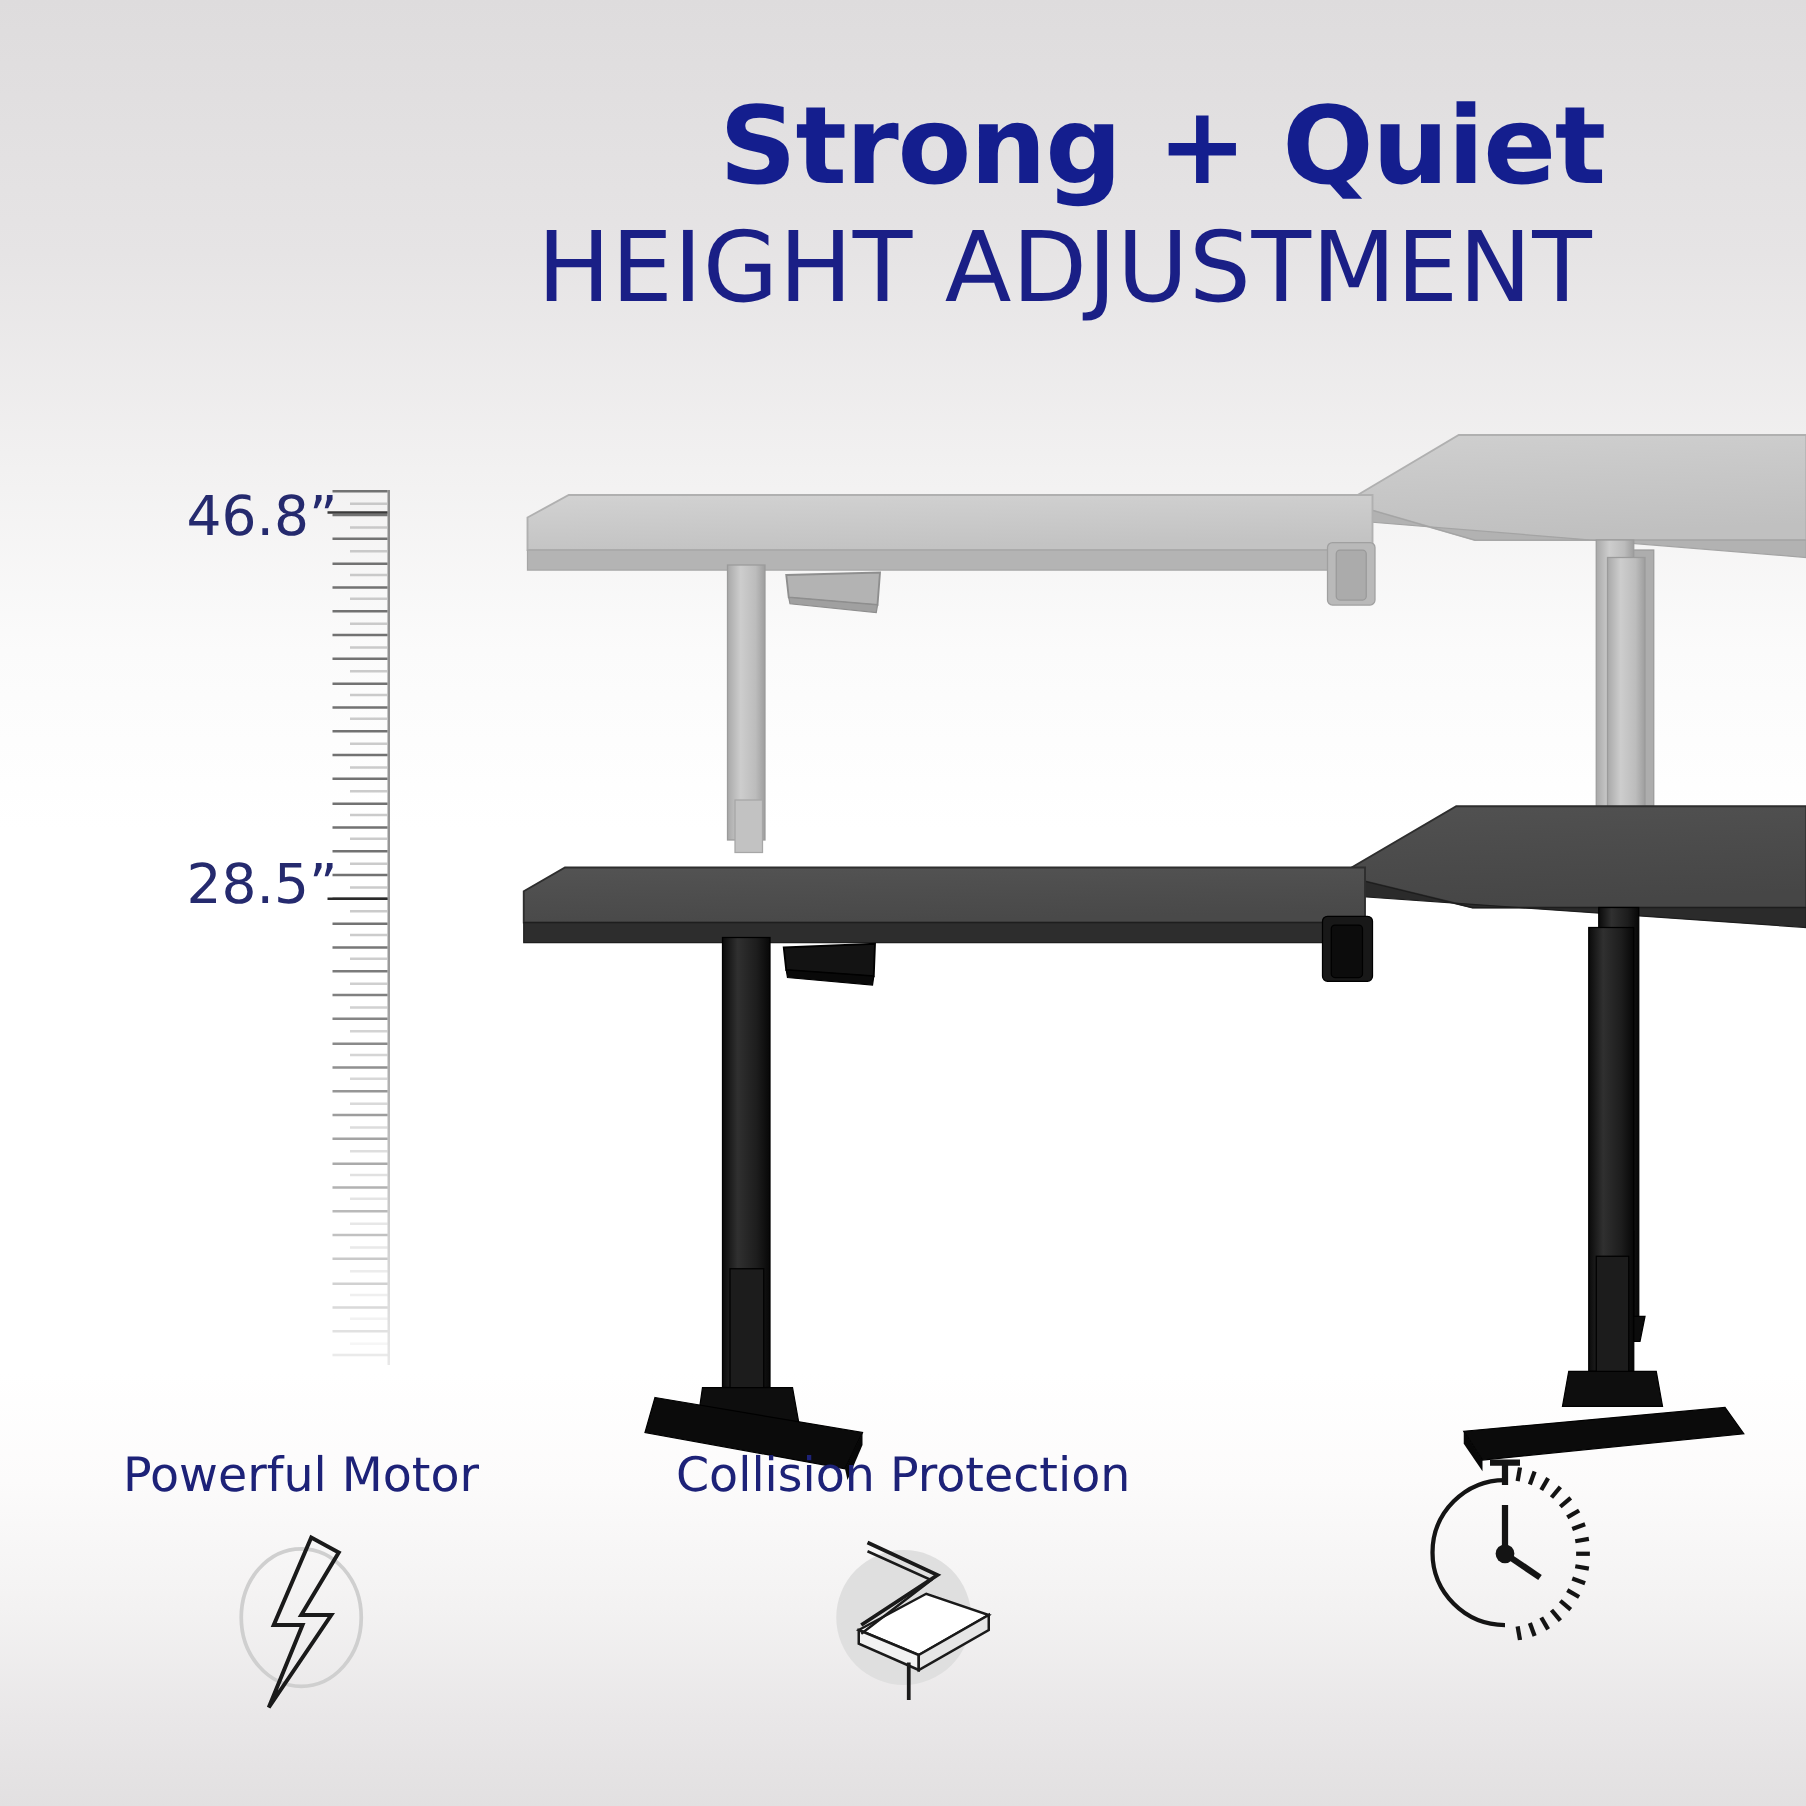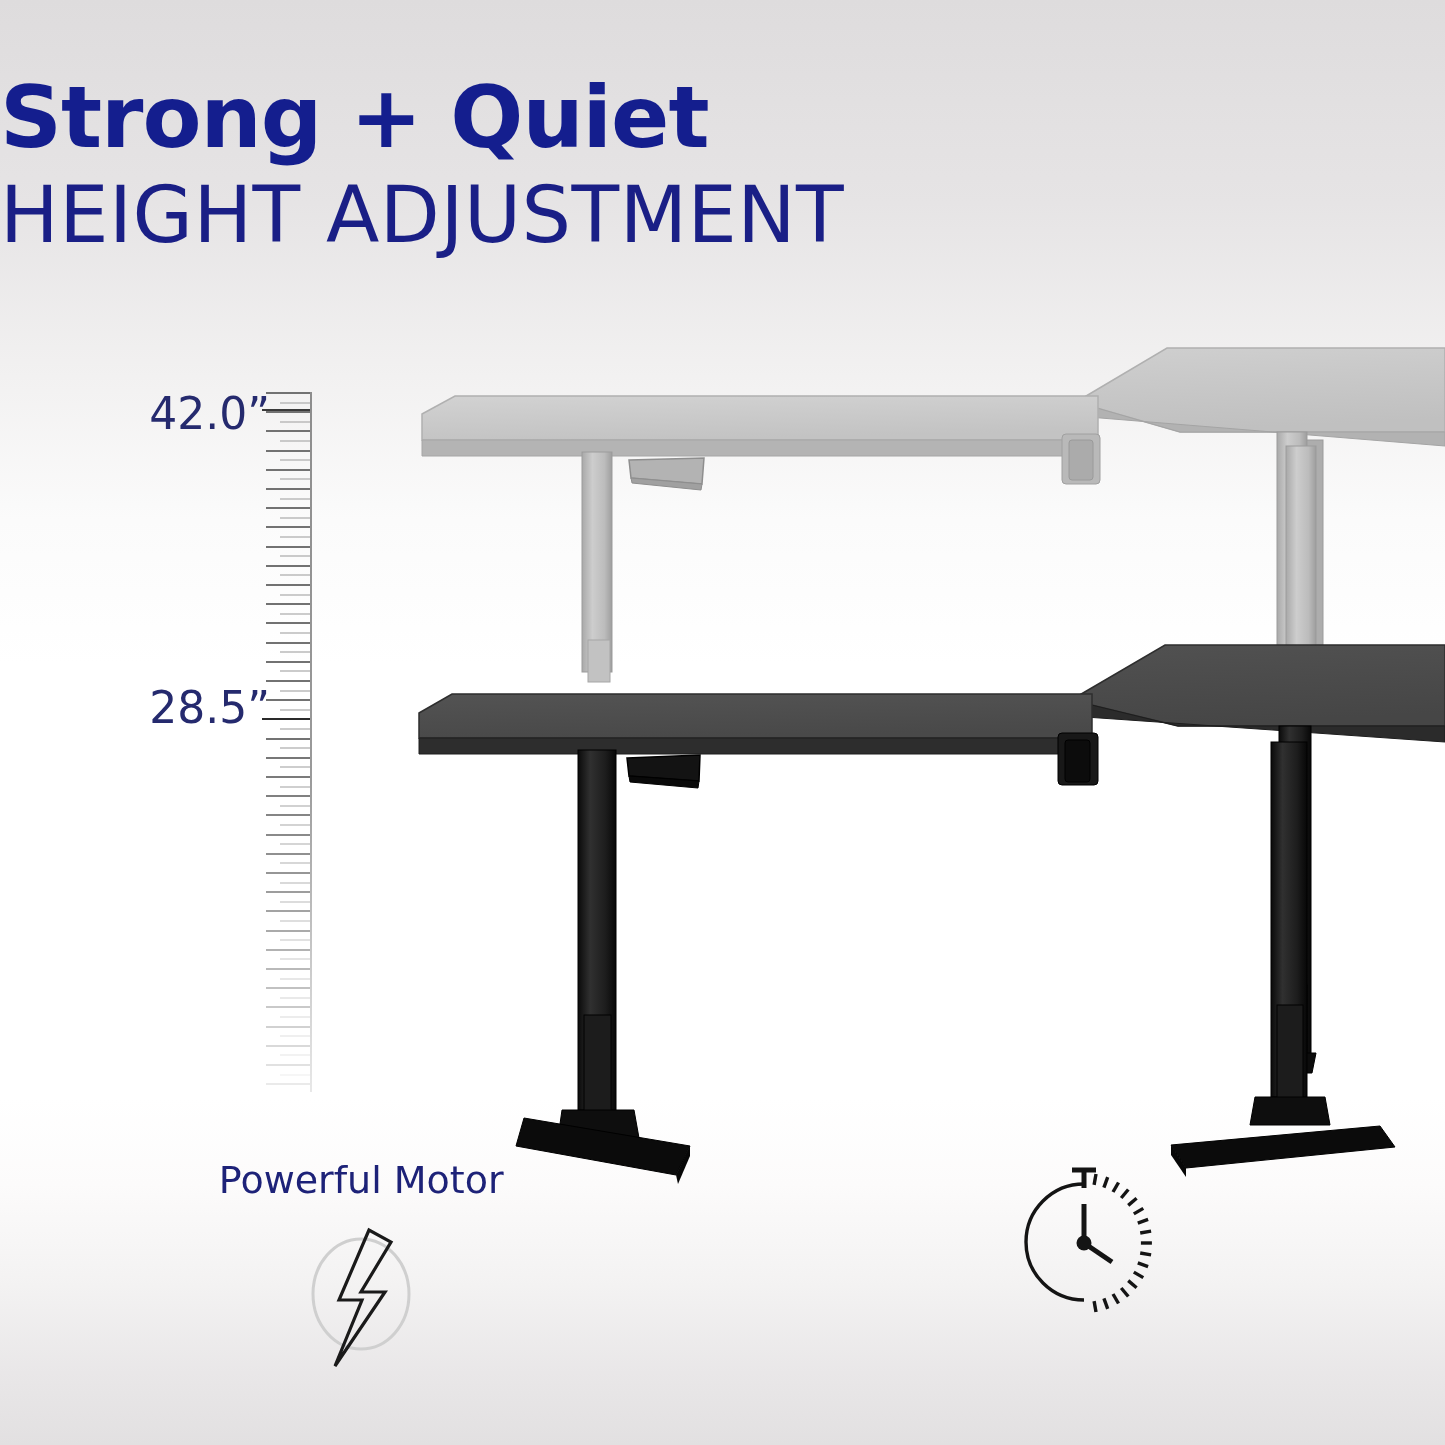--- a/index.html
+++ b/index.html
@@ -27,21 +27,21 @@
         #f3f2f2 89%,
         #e9e7e8 95%,
         #e2e0e1 100%);
   }
 
   
   #title-block {
     position: absolute;
     left: 0; top: 74px;
     width: 1284px;
-    text-align: left;
+    text-align: right;
     pointer-events: none;
   }
   #title-main {
     font-family: "DejaVu Sans", sans-serif;
     font-weight: 700;
     font-size: 86px;
     line-height: 1.0;
     letter-spacing: -1px;
     color: #141e8e;
     margin: 0;
@@ -327,37 +327,54 @@
       <div class="tick" style="top: 614.4px; width: 44px; background: rgb(106, 106, 106); opacity: 0.363944;"></div>
       <div class="tick" style="top: 624px; width: 30px; background: rgb(185, 185, 185); opacity: 0.266117;"></div>
       <div class="tick" style="top: 633.6px; width: 44px; background: rgb(106, 106, 106); opacity: 0.30991;"></div>
       <div class="tick" style="top: 643.2px; width: 30px; background: rgb(185, 185, 185); opacity: 0.222975;"></div>
       <div class="tick" style="top: 652.8px; width: 44px; background: rgb(106, 106, 106); opacity: 0.254665;"></div>
       <div class="tick" style="top: 662.4px; width: 30px; background: rgb(185, 185, 185); opacity: 0.178898;"></div>
       <div class="tick" style="top: 672px; width: 44px; background: rgb(106, 106, 106); opacity: 0.198257;"></div>
       <div class="tick" style="top: 681.6px; width: 30px; background: rgb(185, 185, 185); opacity: 0.133919;"></div>
       <div class="tick" style="top: 691.2px; width: 44px; background: rgb(106, 106, 106); opacity: 0.14073;"></div>
     </div>
-  <div class="label-h" id="label-max">42.0”</div>
+  <div class="label-h" id="label-max">46.8”</div>
   <div class="label-h" id="label-min">28.5”</div>
   <div class="marker-line" style="left:262px; top:409px; width:48px; height:2px; background:#3a3a3a;"></div>
   <div class="marker-line" style="left:262px; top:718px; width:48px; height:2px; background:#2a2a2a;"></div>
 
   <div id="features">
 
     <div class="feature">
       <div class="feature-label">Powerful Motor</div>
       <div class="feature-icon">
         <svg width="200" height="170" viewBox="0 0 200 170">
           <ellipse cx="100" cy="82" rx="48" ry="55" fill="none" stroke="#cfcfcf" stroke-width="3"></ellipse>
           <path d="M108,18 L78,88 L101,88 L74,154 L124,80 L100,80 L130,30 Z" fill="none" stroke="#1a1a1a" stroke-width="3.2" stroke-linejoin="miter"></path>
         </svg>
       </div>
     </div>
 
+    <div class="feature">
+      <div class="feature-label">Collision Protection</div>
+      <div class="feature-icon">
+        <svg width="200" height="170" viewBox="0 0 200 170">
+          <circle cx="100" cy="82" r="54" fill="#dfdfdf"></circle>
+
+          <path d="M64,92 L118,63 L168,80 L112,112 Z" fill="#ffffff" stroke="#1a1a1a" stroke-width="2"></path>
+          <path d="M64,92 L112,112 L112,124 L64,103 Z" fill="#f2f2f2" stroke="#1a1a1a" stroke-width="2"></path>
+          <path d="M112,112 L168,80 L168,92 L112,124 Z" fill="#e6e6e6" stroke="#1a1a1a" stroke-width="2"></path>
+
+          <path d="M104,118 L104,148" stroke="#1a1a1a" stroke-width="3"></path>
+
+          <path d="M71,22 L127,48 L66,88" fill="none" stroke="#1a1a1a" stroke-width="3" stroke-linejoin="miter"></path>
+          <path d="M71,29 L122,52 L66,95" fill="none" stroke="#1a1a1a" stroke-width="2"></path>
+        </svg>
+      </div>
+    </div>
 
     <div class="feature">
       <div class="feature-icon">
         <svg width="200" height="170" viewBox="0 0 200 170">
 
           <path d="M100,22 A58,58 0 1,0 100,138" fill="none" stroke="#141414" stroke-width="3.4"></path>
 
           <g stroke="#141414" stroke-width="3.4">
             <line x1="110.1" y1="22.9" x2="112.0" y2="12.0"></line>
             <line x1="119.9" y1="25.6" x2="123.7" y2="15.2"></line>

